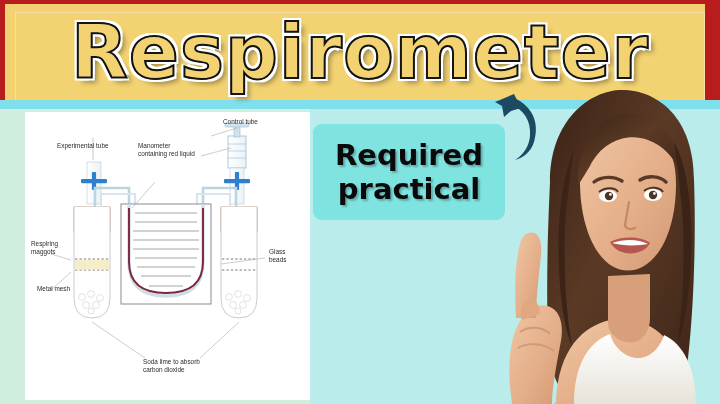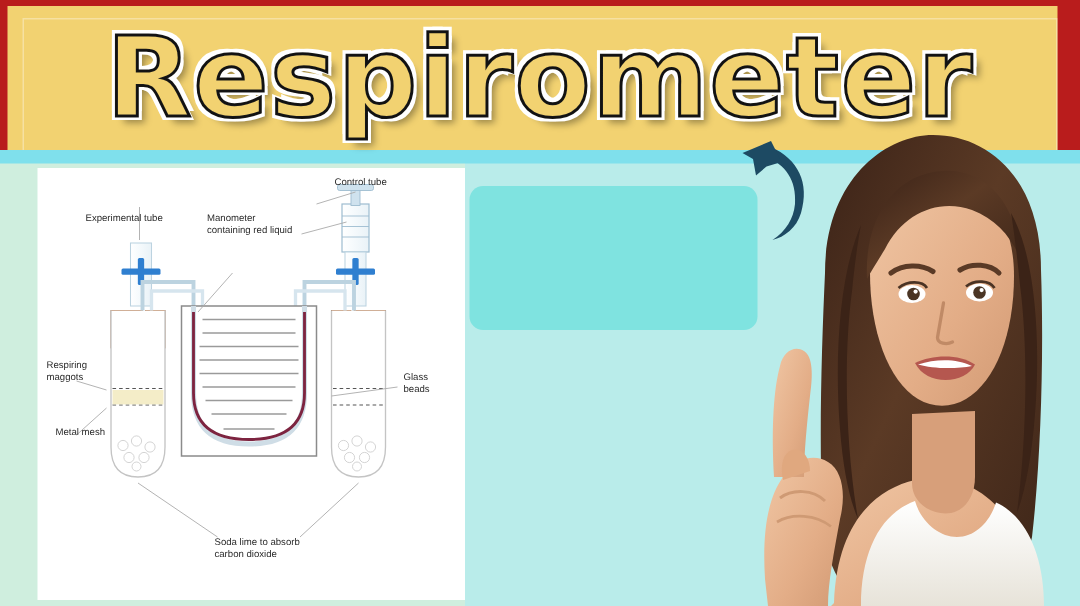--- a/index.html
+++ b/index.html
@@ -223,20 +223,24 @@
     <div class="dlabel" style="left:32px;top:30px;width:74px;">Experimental tube</div>
     <div class="dlabel" style="left:198px;top:6px;width:60px;">Control tube</div>
     <div class="dlabel" style="left:113px;top:30px;width:62px;">Manometer containing red liquid</div>
     <div class="dlabel" style="left:244px;top:136px;width:34px;">Glass beads</div>
     <div class="dlabel" style="left:6px;top:128px;width:42px;">Respiring maggots</div>
     <div class="dlabel" style="left:12px;top:173px;width:34px;">Metal mesh</div>
     <div class="dlabel" style="left:118px;top:246px;width:62px;">Soda lime to absorb carbon dioxide</div>
   </div>
 
   <div class="rp-box"></div>
+  <div class="rp-text">
+    <span>Required</span>
+    <span>practical</span>
+  </div>
 
   <svg class="arrow" viewBox="0 0 70 80">
     <path d="M30 14 C48 22 56 38 50 58 C47 68 39 74 31 76
              C40 70 45 62 46 52 C47 36 40 26 26 20 Z" fill="#1d4a63"></path>
     <path d="M30 10 L11 18 L18 22 L20 33 L27 27 L37 24 Z" fill="#1d4a63"></path>
   </svg>
 
   <svg class="person" viewBox="0 0 222 318">
     <defs>
       <linearGradient id="skin" x1="0" y1="0" x2="1" y2="1">

